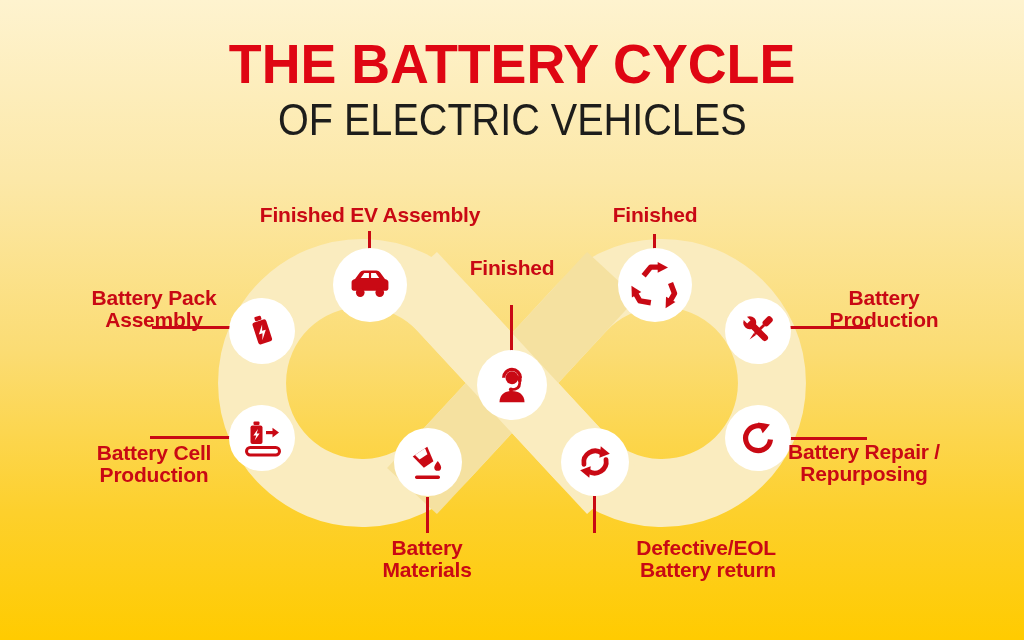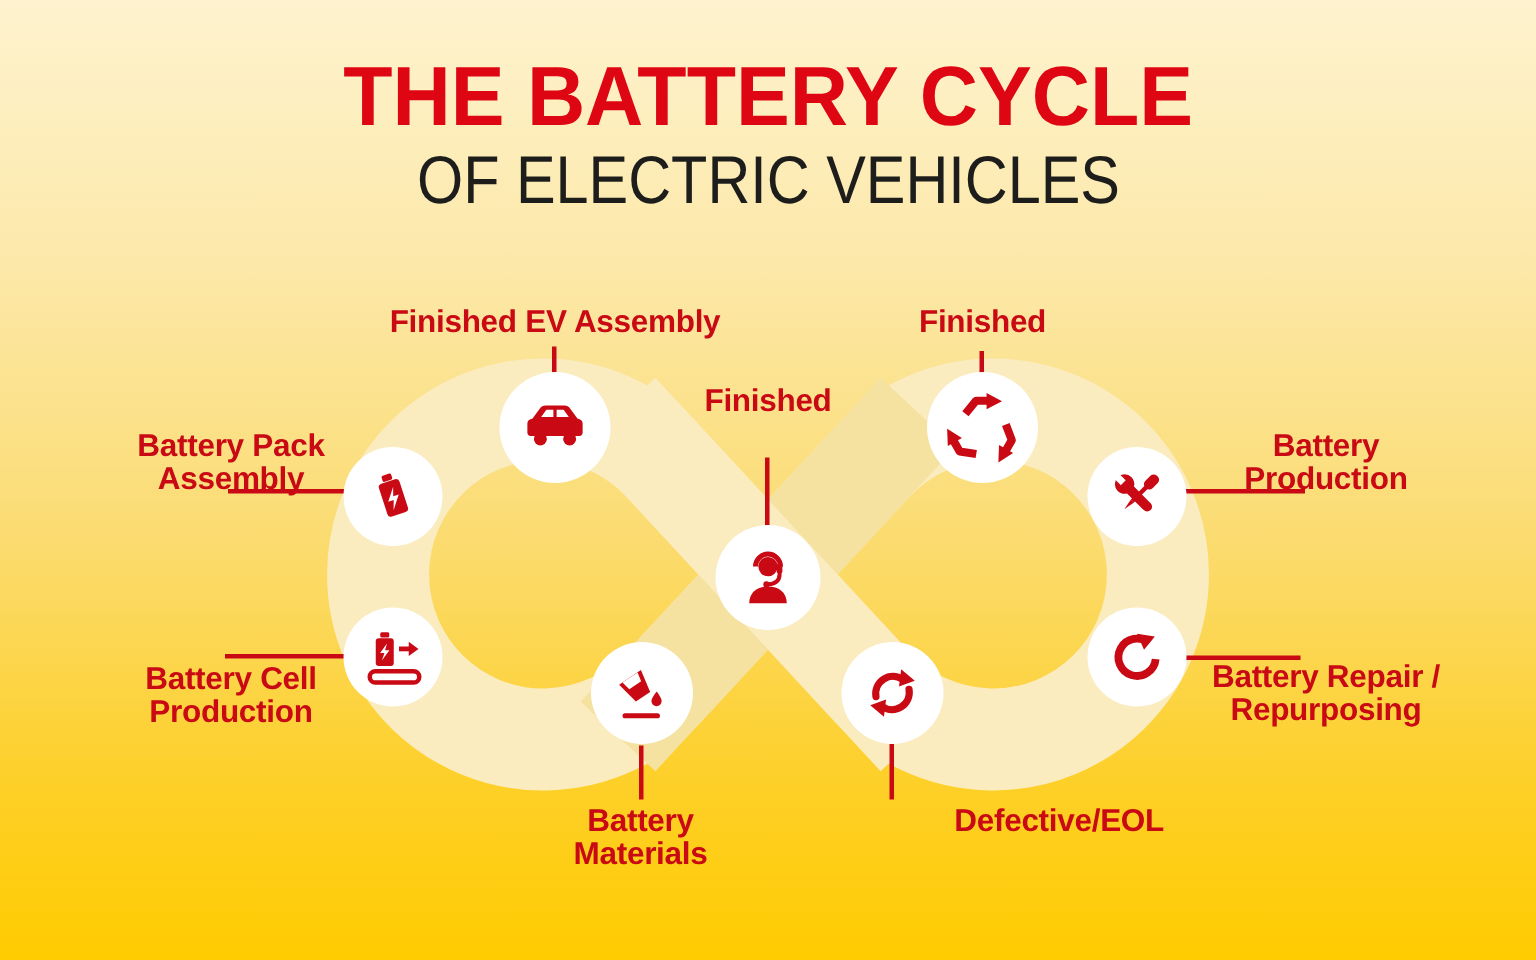--- a/index.html
+++ b/index.html
@@ -52,21 +52,21 @@
   .c-repair{left:790px; top:437px; width:77px; height:3px;}
   .c-defective{left:593px; top:496px; width:3px; height:37px;}
   
   .l-ev{left:220px; top:204px; width:300px;}
   .l-pack{left:54px; top:287px; width:200px;}
   .l-cell{left:54px; top:442px; width:200px;}
   .l-materials{left:327px; top:537px; width:200px;}
   .l-service{left:412px; top:257px; width:200px;}
   .l-recycle{left:555px; top:204px; width:200px;}
   .l-disassembly{left:784px; top:287px; width:200px;}
-  .l-repair{left:784px; top:441px; width:200px;}
+  .l-repair{left:764px; top:441px; width:200px;}
   .l-defective{left:556px; top:537px; width:220px;}
 </style>
 </head>
 <body>
 
 <div class="stage-canvas">
 
   <svg class="band-svg" width="1024" height="640" viewBox="0 0 1024 640">
     <path d="M 442.7 308.2 A 110 110 0 1 0 442.7 457.8 L 581.3 308.2 A 110 110 0 1 1 581.3 457.8 L 442.7 308.2 Z" fill="none" stroke="#FAECBF" stroke-width="68" stroke-linejoin="round"></path>
     <line x1="412" y1="491" x2="612" y2="275" stroke="#F5E1A0" stroke-width="68"></line>
@@ -218,15 +218,16 @@
   <div class="lbl l-disassembly">
     <span>Battery</span>
     <span>Production</span>
   </div>
   <div class="lbl l-repair">
     <span>Battery Repair /</span>
     <span>Repurposing</span>
   </div>
   <div class="lbl l-defective left-align">
     <span>Defective/EOL</span>
+    <span>Battery return</span>
   </div>
 
 </div>
 
 </body></html>

